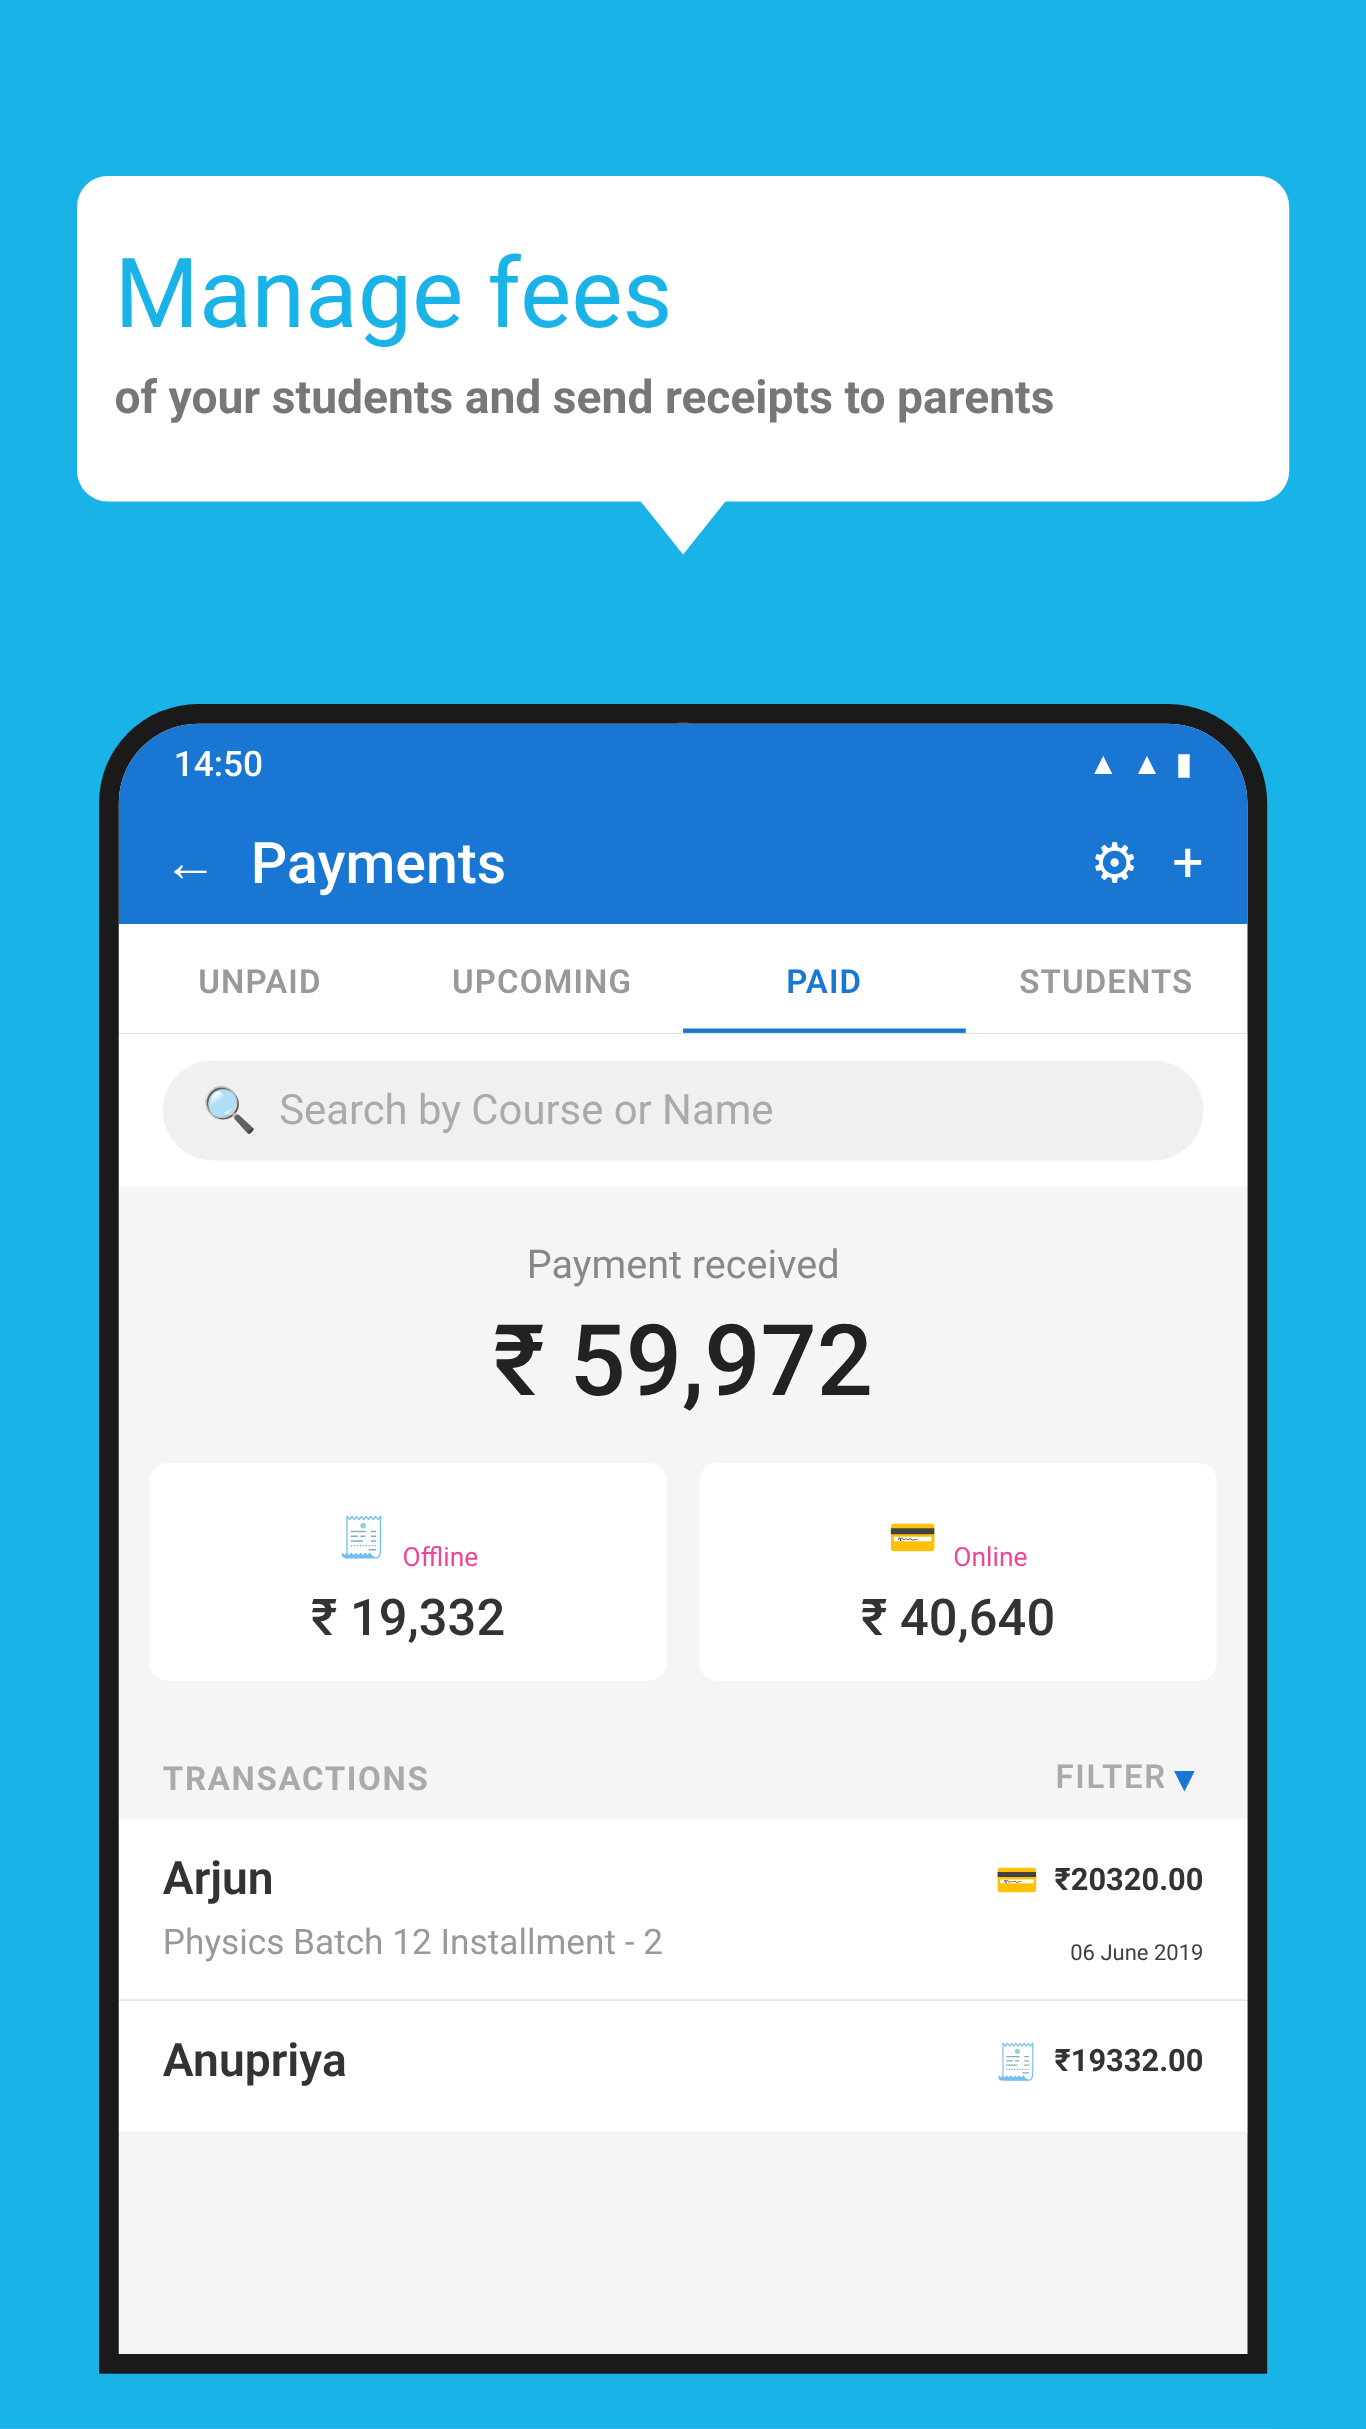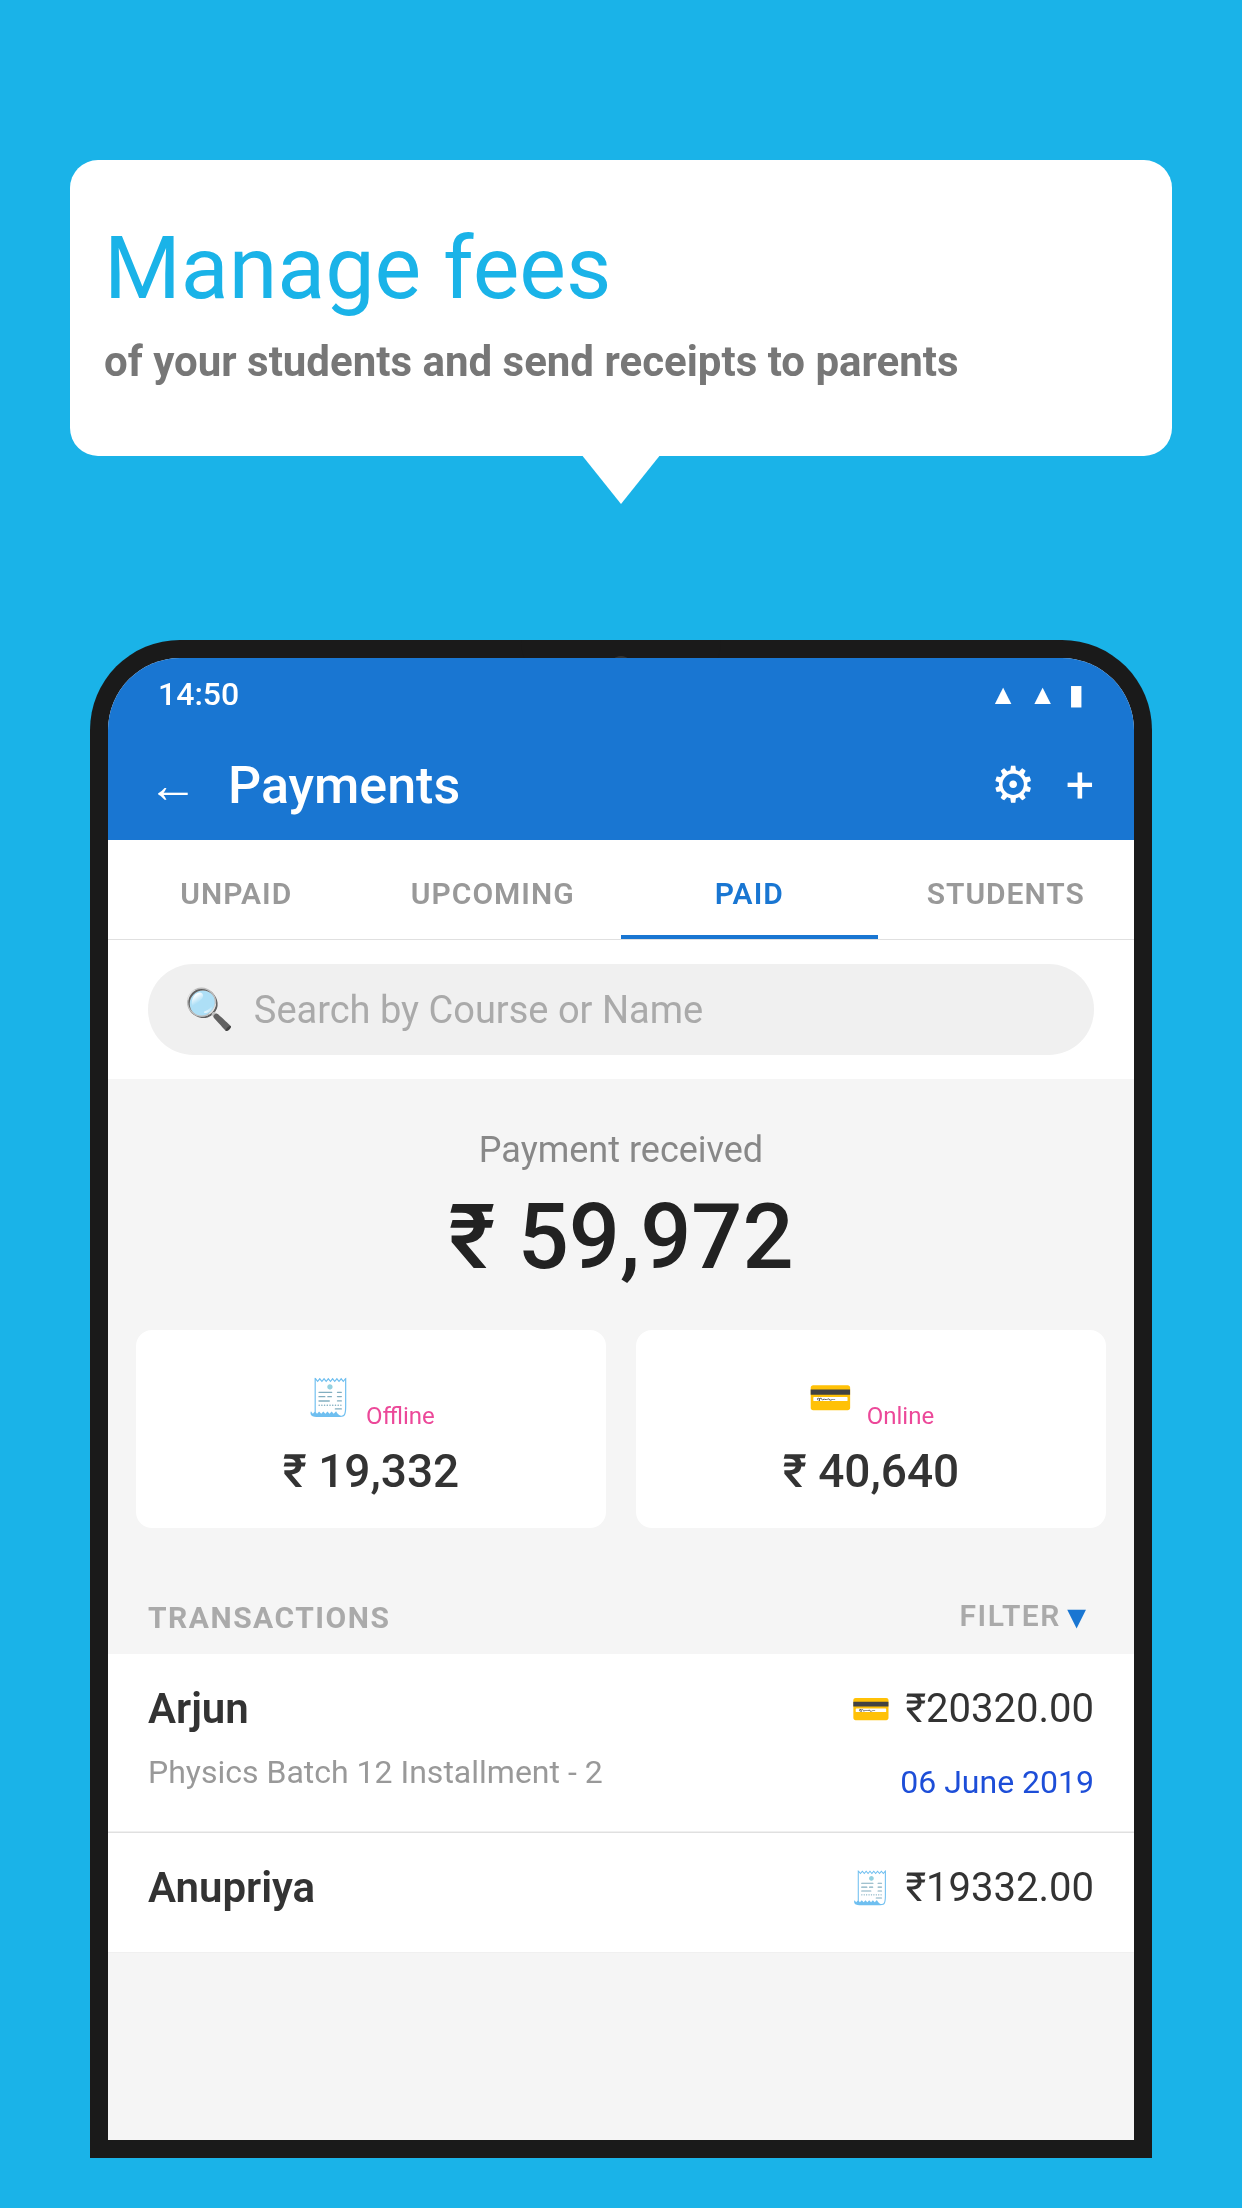--- a/index.html
+++ b/index.html
@@ -337,39 +337,39 @@
       align-items: center;
       gap: 14px;
     }
 
     .transaction-icon {
       font-size: 32px;
       color: #888;
     }
 
     .transaction-amount {
-      font-size: 40px;
+      font-size: 28px;
       color: #333;
-      font-weight: 400;
+      font-weight: 700;
     }
 
     .transaction-bottom {
       display: flex;
       justify-content: space-between;
       align-items: center;
     }
 
     .transaction-course {
       font-size: 32px;
       color: #999;
     }
 
     .transaction-date {
-      font-size: 32px;
-      color: #1d4ed8;
+      font-size: 20px;
+      color: #404040;
       margin-top: 20px;
     }
 
     
     .divider {
       height: 1px;
       background: #e0e0e0;
     }
   </style>
 </head>

